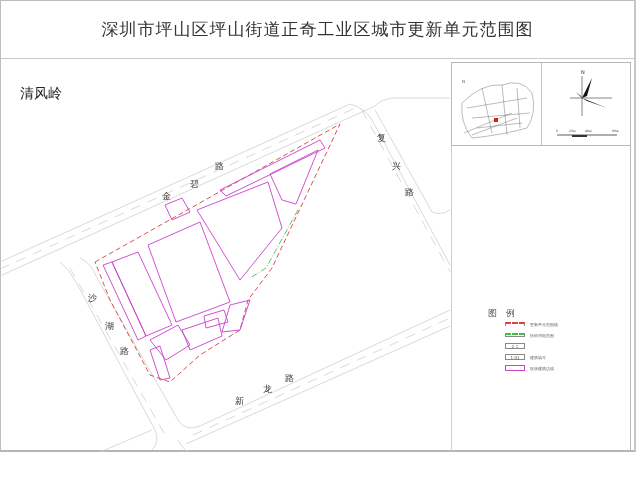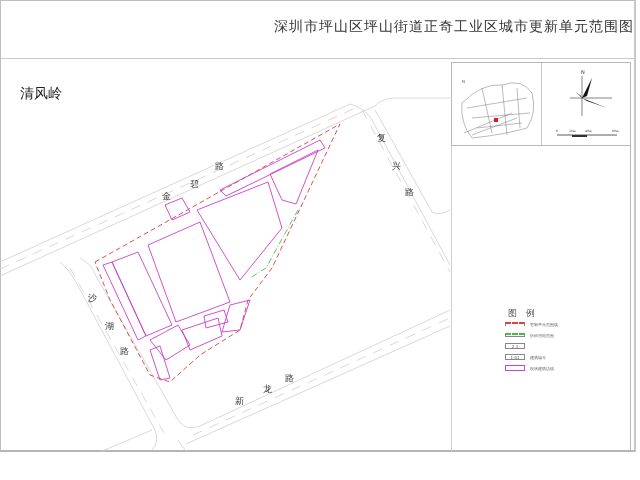--- a/index.html
+++ b/index.html
@@ -1,25 +1,25 @@
 <!DOCTYPE html>
 <html><head>
   <meta charset="utf-8">
   <style>
     html, body { margin: 0; padding: 0; background: #ffffff; }
     body { width: 640px; height: 480px; position: relative; overflow: hidden; font-family: "DejaVu Serif", serif; }
     .sheet { position: absolute; left: 0; top: 0; width: 636px; height: 452px; border: 1px solid #bdbdbd; border-right: 2px solid #c8c8c8; border-bottom: 2px solid #b5b5b5; background: #fff; box-sizing: border-box; }
     .title-bar { position: absolute; left: 0; top: 0; width: 100%; height: 58px; border-bottom: 1px solid #c9c9c9; box-sizing: border-box; }
-    .title { position: absolute; left: 0; right: 0; top: 17px; text-align: right; font-size: 14px; color: #333; letter-spacing: 1px; }
+    .title { position: absolute; left: 0; right: 0; top: 17px; text-align: center; font-size: 17px; color: #333; letter-spacing: 1px; }
     svg.map { position: absolute; left: 0; top: 0; }
     .place-label { position: absolute; left: 20px; top: 85px; font-size: 14px; color: #222; font-family: "DejaVu Sans", sans-serif; }
     .inset-panel { position: absolute; left: 451px; top: 62px; width: 180px; height: 84px; border: 1px solid #b8b8b8; background: #fff; box-sizing: border-box; }
     .inset-divider { position: absolute; left: 89px; top: 0; width: 1px; height: 100%; background: #c5c5c5; }
     .legend-panel { position: absolute; left: 451px; top: 146px; width: 180px; height: 305px; border-left: 1px solid #d0d0d0; border-right: 1px solid #b8b8b8; box-sizing: border-box; }
-    .legend-title { position: absolute; left: 508px; top: 307px; font-size: 9px; color: #555; letter-spacing: 3px; }
+    .legend-title { position: absolute; left: 488px; top: 307px; font-size: 9px; color: #555; letter-spacing: 3px; }
     .legend-item { position: absolute; left: 505px; height: 8px; display: flex; align-items: center; }
     .legend-swatch { width: 20px; height: 6px; border: 1px solid #888; box-sizing: border-box; position: relative; font-size: 4px; line-height: 5px; text-align: center; color: #555; font-family: "DejaVu Sans", sans-serif; }
     .legend-label { margin-left: 5px; font-size: 4px; color: #666; font-family: "DejaVu Sans", sans-serif; white-space: nowrap; }
     .road-label { position: absolute; font-size: 9px; color: #333; font-family: "DejaVu Sans", sans-serif; }
   </style>
 </head>
 <body>
 
 <div class="sheet">
   <div class="title-bar">

